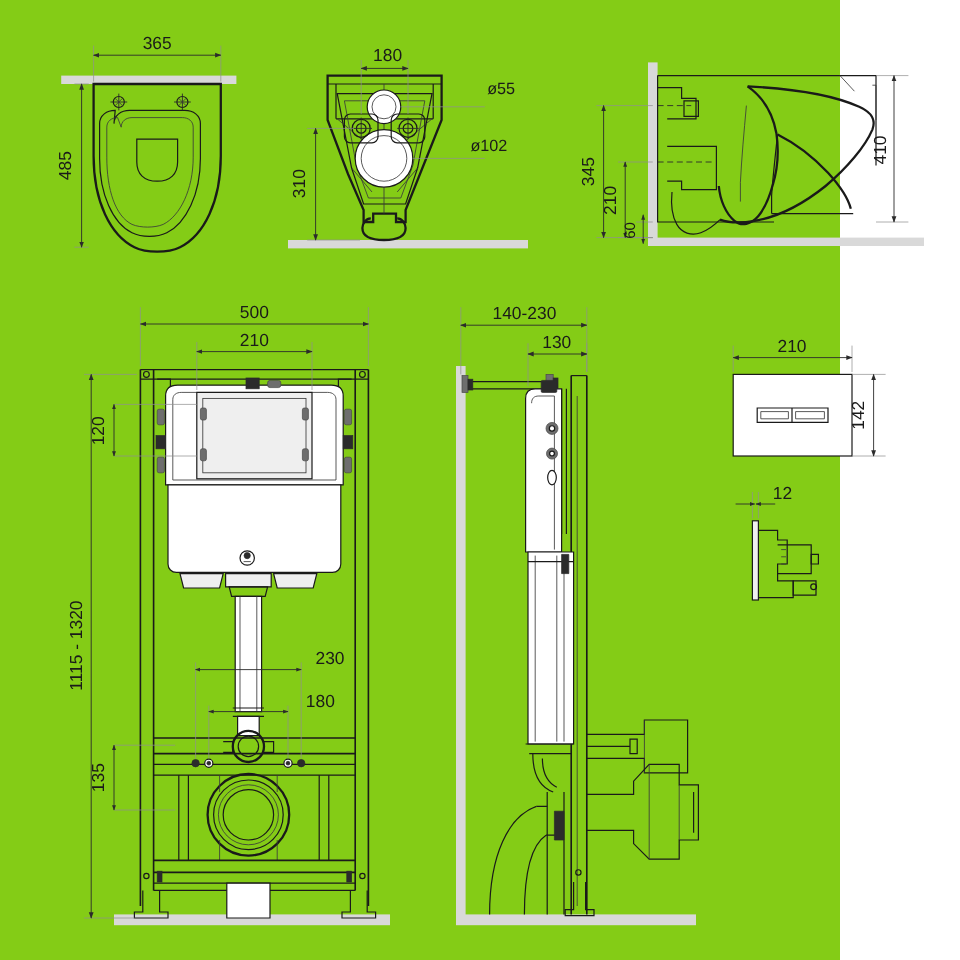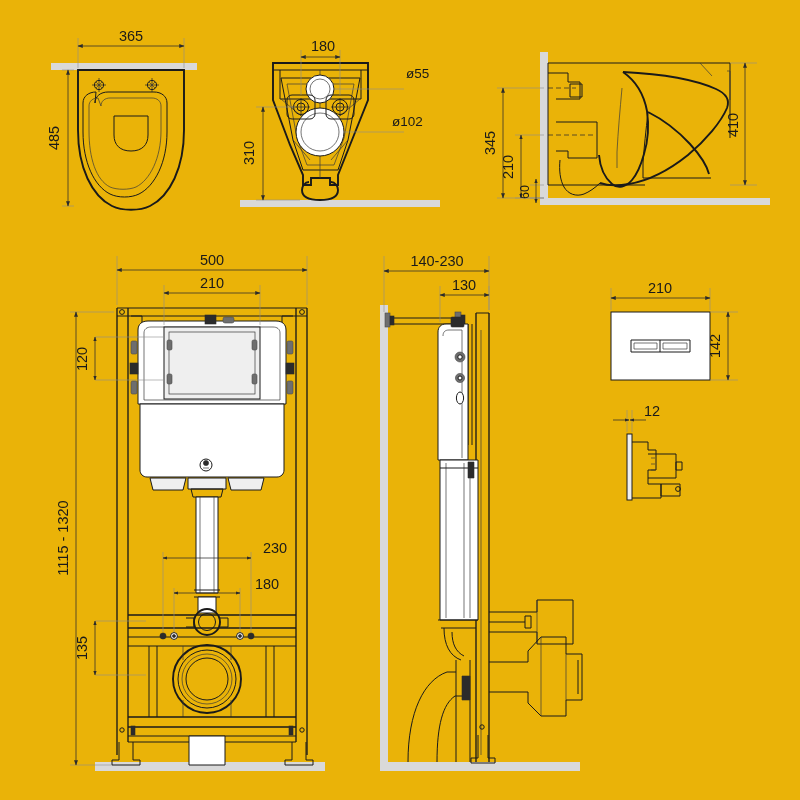--- a/index.html
+++ b/index.html
@@ -8,23 +8,23 @@
     background: #ffffff;
   }
   body {
     width: 800px;
     height: 800px;
     font-family: "Liberation Sans", sans-serif;
     overflow: hidden;
   }
   #sheet {
     position: relative;
-    width: 800px;
+    width: 700px;
     height: 800px;
-    background: #eab308;
+    background: #84cc16;
   }
   svg#drawing {
     display: block;
     width: 800px;
     height: 800px;
   }
   .ln     { fill: none; stroke: #1a1a1a; stroke-width: 1; }
   .ln-thk { fill: none; stroke: #1a1a1a; stroke-width: 1.9; }
   .ln-med { fill: none; stroke: #1a1a1a; stroke-width: 1.35; }
   .ln-thn { fill: none; stroke: #3a3a3a; stroke-width: 0.7; }

